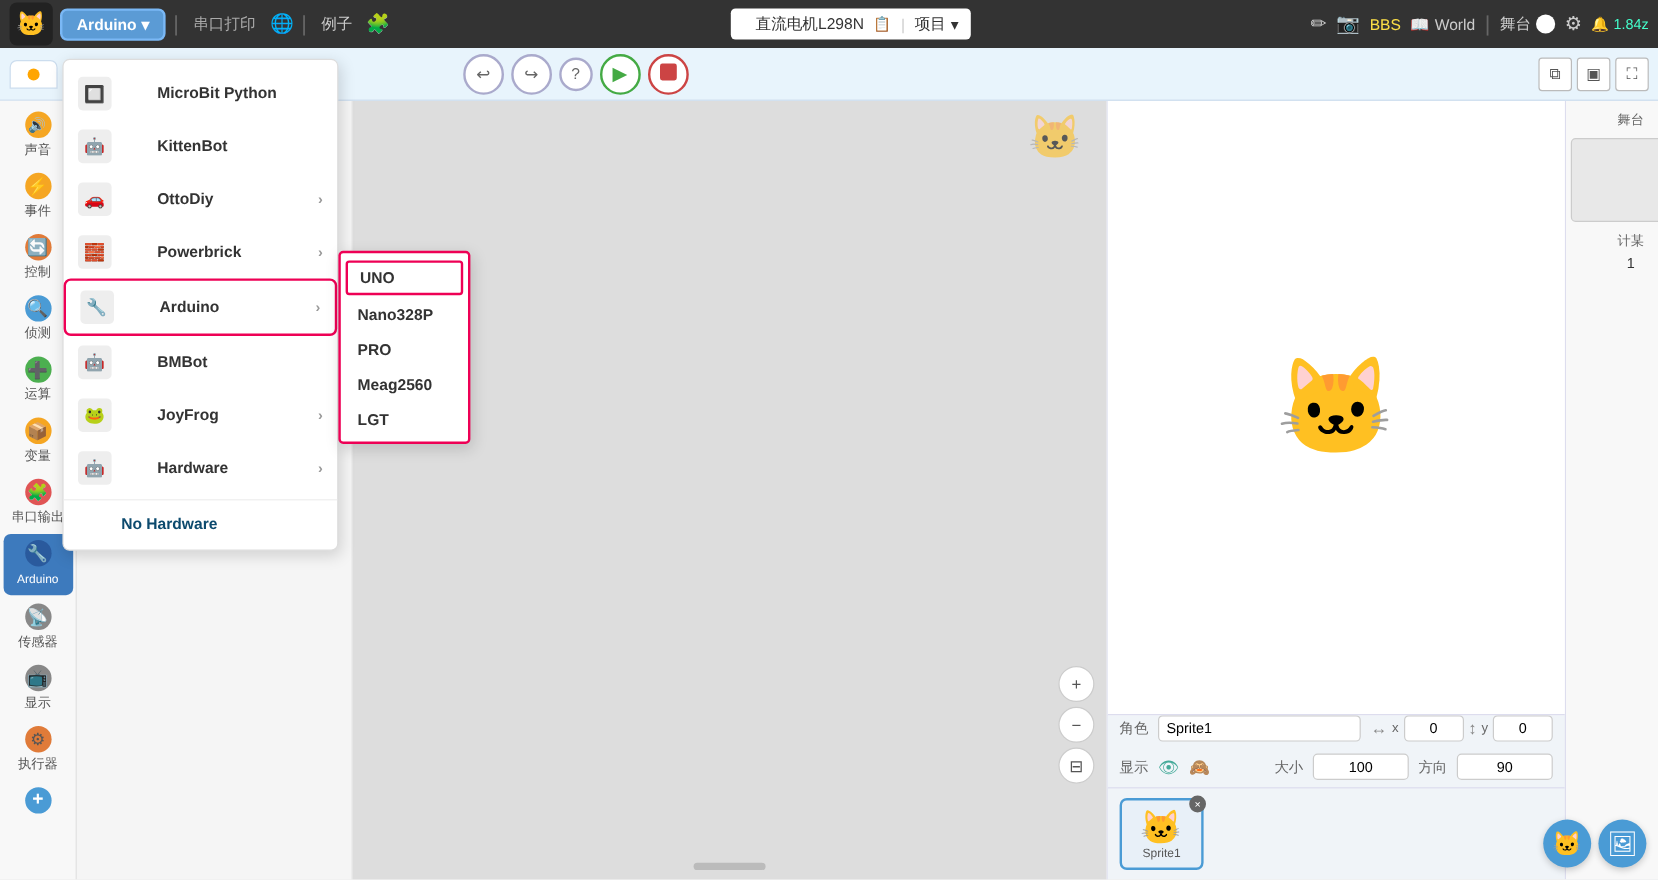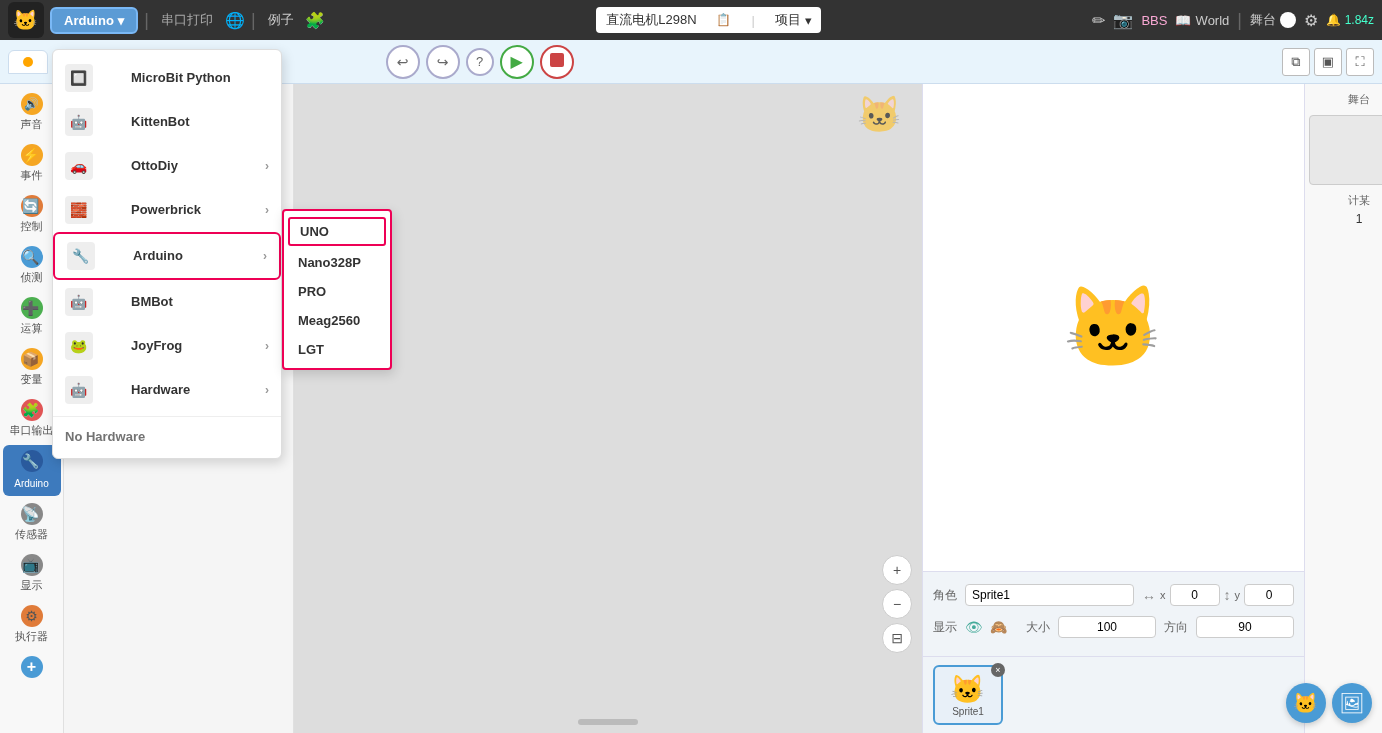--- a/index.html
+++ b/index.html
@@ -18,30 +18,30 @@
     .device-btn {
       background: #5b9bd5; border: 2px solid #7ab8f5; border-radius: 6px;
       color: white; padding: 4px 12px; font-size: 13px; cursor: pointer;
       display: flex; align-items: center; gap: 4px; font-weight: bold;
     }
     .top-divider { color: #666; font-size: 18px; }
     .top-btn { color: #ccc; font-size: 13px; cursor: pointer; padding: 4px 6px; white-space: nowrap; }
     .top-center { flex: 1; display: flex; align-items: center; justify-content: center; }
     .project-bar {
       background: white; border-radius: 4px; display: flex; align-items: center;
-      padding: 4px 10px; gap: 20px; min-width: 200px;
+      padding: 4px 10px; gap: 8px; min-width: 200px; justify-content: flex-end;
     }
     .project-name { font-size: 13px; color: #333; }
     .project-icon { color: #666; font-size: 12px; }
     .project-divider { color: #ccc; }
     .project-dropdown { display: flex; align-items: center; gap: 4px; color: #333; cursor: pointer; }
     .top-right { display: flex; align-items: center; gap: 8px; }
     .pencil-btn { color: #ccc; font-size: 16px; cursor: pointer; }
     .camera-btn { color: #ccc; font-size: 16px; cursor: pointer; }
-    .bbs-btn { color: #f9a8d4; font-size: 13px; cursor: pointer; }
+    .bbs-btn { color: #fde047; font-size: 13px; cursor: pointer; }
     .learn-btn { display: flex; align-items: center; gap: 4px; color: #ccc; font-size: 13px; cursor: pointer; }
     .stage-toggle { display: flex; align-items: center; gap: 4px; color: #ccc; font-size: 13px; cursor: pointer; }
     .stage-toggle-circle { width: 16px; height: 16px; background: white; border-radius: 50%; }
     .gear-btn { color: #ccc; font-size: 16px; cursor: pointer; }
     .signal-btn { color: #4fc; font-size: 12px; cursor: pointer; white-space: nowrap; }
 
     
     .second-bar {
       display: flex; align-items: center; height: 44px;
       background: #e8f4fc; border-bottom: 1px solid #cde; padding: 0 8px; gap: 4px; position: relative; z-index: 50;
@@ -149,21 +149,21 @@
     .sprite-section {
       flex: 1; background: white; border-bottom: 1px solid #dde;
       position: relative; overflow: hidden;
       display: flex; align-items: center; justify-content: center;
     }
     .sprite-cat { font-size: 80px; }
     .sprite-row { display: flex; align-items: center; gap: 8px; margin-bottom: 6px; }
     .sprite-label { font-size: 12px; color: #666; min-width: 24px; }
     .sprite-input {
       border: 1px solid #ccc; border-radius: 4px; padding: 3px 6px;
-      font-size: 12px; width: 98px; text-align: center;
+      font-size: 12px; width: 80px; text-align: center;
     }
     .sprite-name-input {
       border: 1px solid #ccc; border-radius: 4px; padding: 3px 6px;
       font-size: 12px; flex: 1;
     }
     .sprite-xy-group { display: flex; align-items: center; gap: 4px; }
     .xy-label { font-size: 11px; color: #666; }
     .eye-btn { cursor: pointer; color: #4a9; font-size: 14px; }
     .eye-off-btn { cursor: pointer; color: #888; font-size: 14px; }
     .sprite-thumb-row {
@@ -190,21 +190,21 @@
       width: 230px; z-index: 300; padding: 6px 0;
     }
     .menu-item {
       display: flex; align-items: center; gap: 8px; padding: 8px 12px;
       cursor: pointer; font-size: 13px; color: #333;
     }
     .menu-item-icon { width: 28px; height: 28px; border-radius: 4px; background: #eee; display: flex; align-items: center; justify-content: center; font-size: 14px; }
     .menu-item-label { flex: 1; margin-left: 30px; }
     .menu-arrow { color: #999; font-size: 12px; }
     .menu-divider { height: 1px; background: #eee; margin: 4px 0; }
-    .no-hardware { font-size: 13px; color: #737373; padding: 8px 12px; cursor: pointer; }
+    .no-hardware { font-size: 13px; color: #0c4a6e; padding: 8px 12px; cursor: pointer; margin-left: 36px; }
 
     
     .submenu {
       position: absolute; left: 230px; top: 200px; background: white;
       border: 2px solid #e05; border-radius: 4px; box-shadow: 2px 4px 12px rgba(0,0,0,0.15);
       width: 110px; z-index: 400; padding: 4px 0;
     }
     .submenu-item {
       padding: 7px 14px; font-size: 13px; color: #333; cursor: pointer;
     }
@@ -215,21 +215,21 @@
       border: 2px solid #e05; border-radius: 6px; background: #fff;
     }
 
     
     .dot-yellow { background: #f5a623; }
 
     .right-main { display: flex; flex: 1; overflow: hidden; }
     .sprite-stage-wrapper { display: flex; flex-direction: column; flex: 1; }
 
     .sprite-info-bar {
-      background: #f0f4f8; padding: 12px 10px; border-bottom: 1px solid #dde; display: flex; flex-direction: column; gap: 4px;
+      background: #f0f4f8; padding: 0 10px; border-bottom: 1px solid #dde; display: flex; flex-direction: column; gap: 4px;
     }
 
     .bottom-add-btns {
       position: absolute; bottom: 10px; right: 10px;
       display: flex; gap: 6px;
     }
     .add-circle-btn {
       width: 40px; height: 40px; background: #4a9bd5; border-radius: 50%;
       display: flex; align-items: center; justify-content: center;
       color: white; font-size: 20px; cursor: pointer; box-shadow: 0 2px 6px rgba(0,0,0,0.2);

